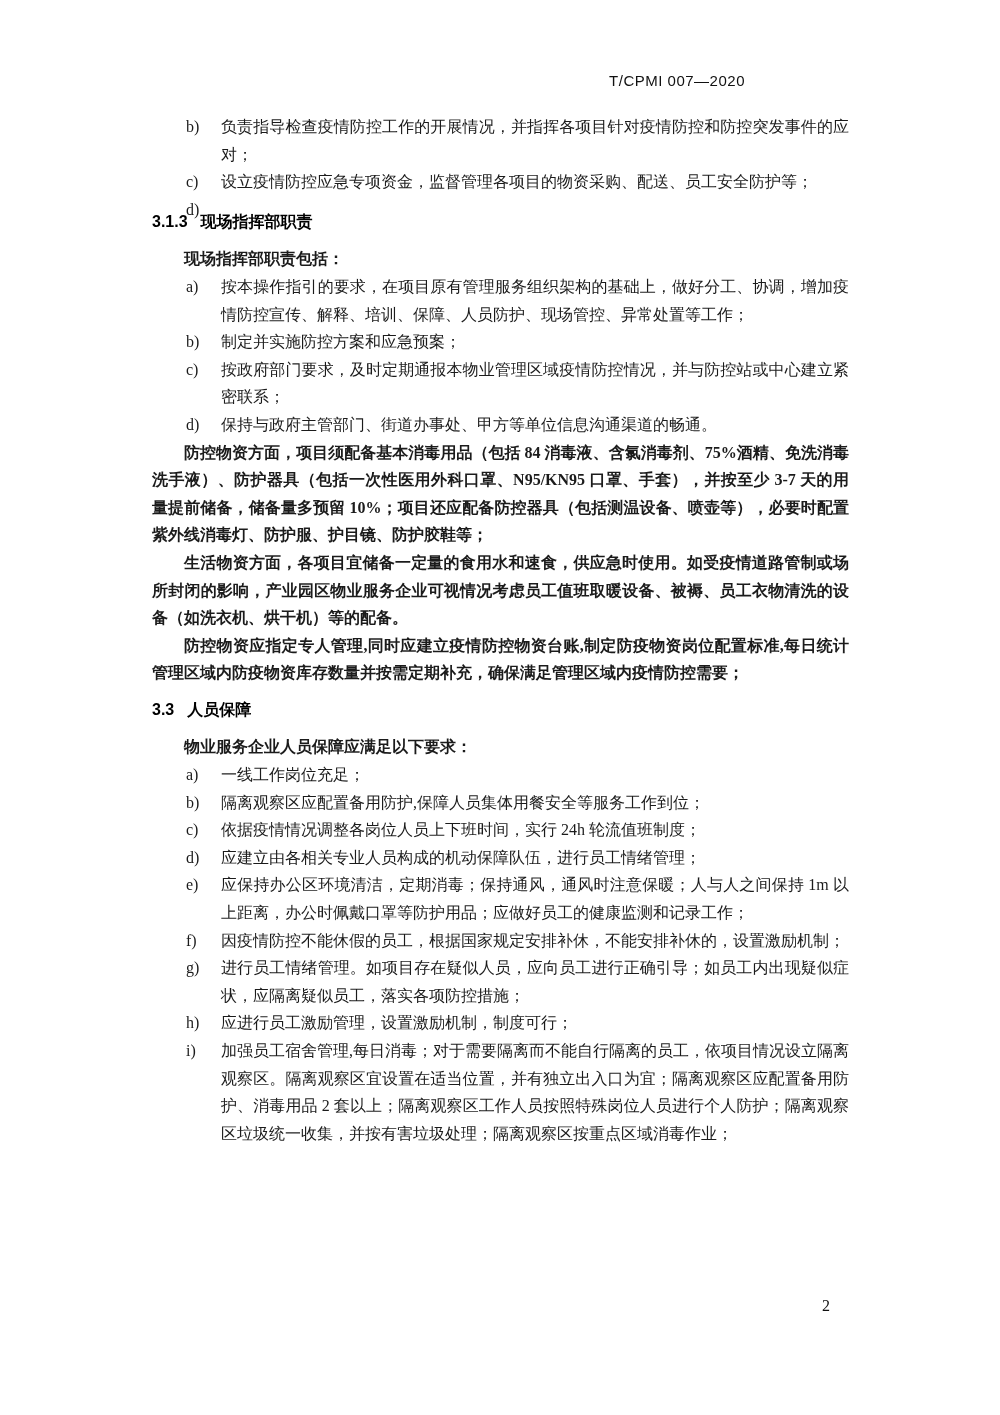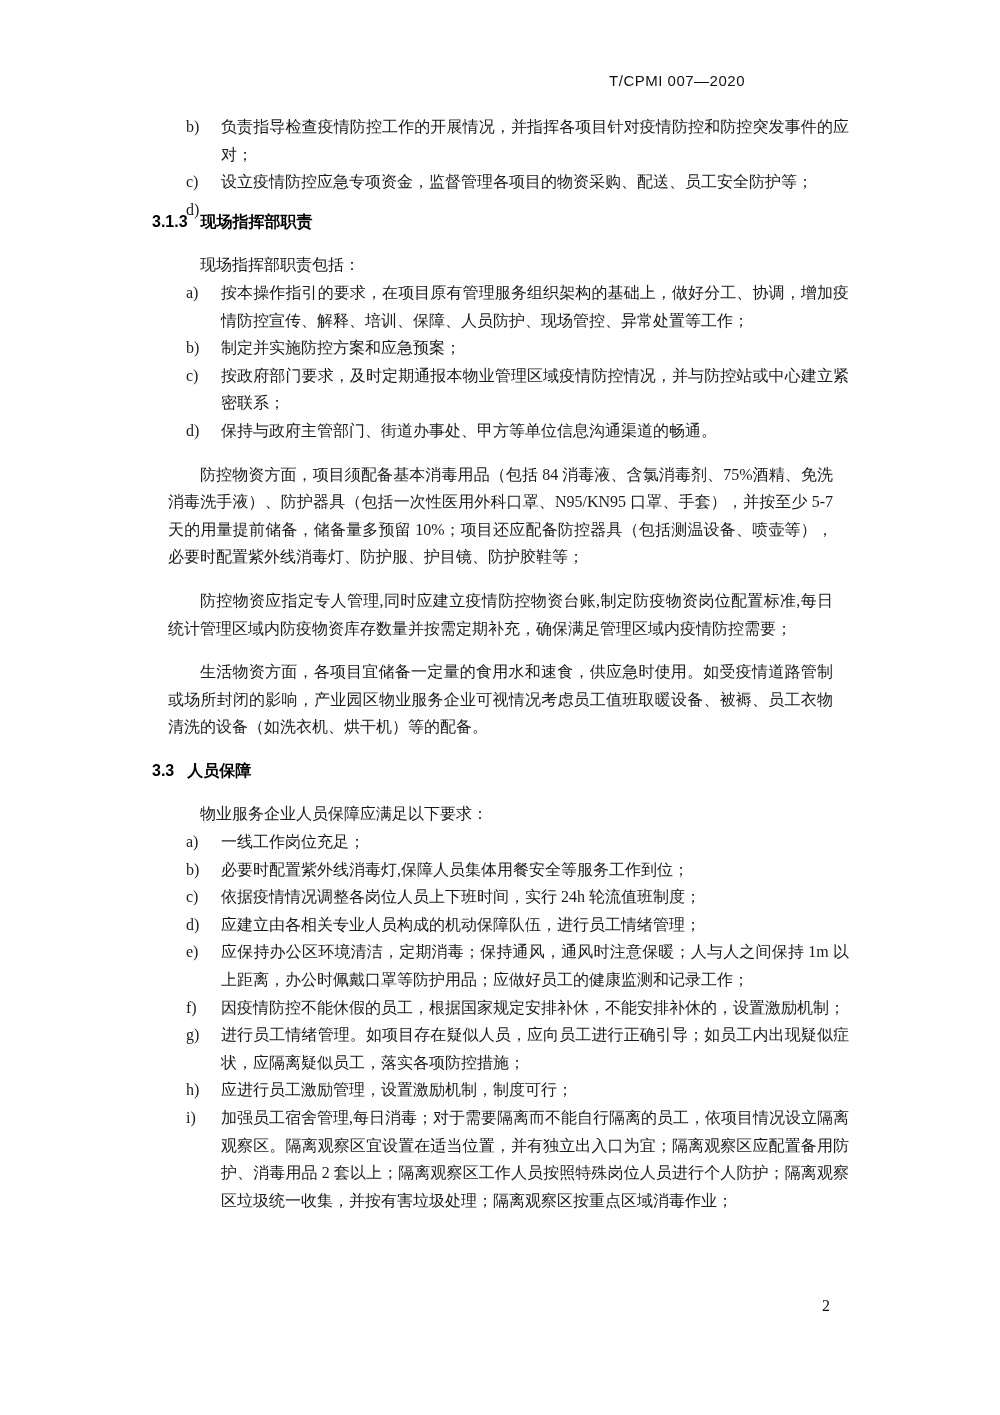--- a/index.html
+++ b/index.html
@@ -49,22 +49,23 @@
     font-family: "Liberation Sans", "DejaVu Sans", sans-serif;
     font-weight: bold;
     font-size: 16px;
     color: #000000;
     margin: 9px 0 10px 0;
     text-align: left;
   }
   .sec-head .sec-num { margin-right: 13px; }
   .sec-head.first { margin-top: 12px; }
   p.intro, p.para {
-    margin: 16px;
+    margin: 0;
     text-indent: 2em;
+    font-weight: bold;
   }
   p.intro { margin-bottom: 0; }
   .page-num {
     position: absolute;
     left: 822px;
     top: 1297px;
     font-size: 16px;
     font-family: "Liberation Serif", "DejaVu Serif", serif;
     color: #111111;
   }
@@ -108,36 +109,36 @@
       <div class="li">
         <span class="marker">c)</span>
         <span>按政府部门要求，及时定期通报本物业管理区域疫情防控情况，并与防控站或中心建立紧密联系；</span>
       </div>
       <div class="li">
         <span class="marker">d)</span>
         <span>保持与政府主管部门、街道办事处、甲方等单位信息沟通渠道的畅通。</span>
       </div>
     </div>
 
-    <p class="para">防控物资方面，项目须配备基本消毒用品（包括 84 消毒液、含氯消毒剂、75%酒精、免洗消毒洗手液）、防护器具（包括一次性医用外科口罩、N95/KN95 口罩、手套），并按至少 5-7 天的用量提前储备，储备量多预留 10%；项目还应配备防控器具（包括测温设备、喷壶等），必要时配置紫外线消毒灯、防护服、护目镜、防护胶鞋等；</p>
+    <p class="para">防控物资方面，项目须配备基本消毒用品（包括 84 消毒液、含氯消毒剂、75%酒精、免洗消毒洗手液）、防护器具（包括一次性医用外科口罩、N95/KN95 口罩、手套），并按至少 3-7 天的用量提前储备，储备量多预留 10%；项目还应配备防控器具（包括测温设备、喷壶等），必要时配置紫外线消毒灯、防护服、护目镜、防护胶鞋等；</p>
+    <p class="para">生活物资方面，各项目宜储备一定量的食用水和速食，供应急时使用。如受疫情道路管制或场所封闭的影响，产业园区物业服务企业可视情况考虑员工值班取暖设备、被褥、员工衣物清洗的设备（如洗衣机、烘干机）等的配备。</p>
     <p class="para">防控物资应指定专人管理,同时应建立疫情防控物资台账,制定防疫物资岗位配置标准,每日统计管理区域内防疫物资库存数量并按需定期补充，确保满足管理区域内疫情防控需要；</p>
-    <p class="para">生活物资方面，各项目宜储备一定量的食用水和速食，供应急时使用。如受疫情道路管制或场所封闭的影响，产业园区物业服务企业可视情况考虑员工值班取暖设备、被褥、员工衣物清洗的设备（如洗衣机、烘干机）等的配备。</p>
 
     <div class="sec-head">
       <span class="sec-num">3.3</span><span class="sec-title">人员保障</span>
     </div>
     <p class="intro">物业服务企业人员保障应满足以下要求：</p>
     <div class="hlist">
       <div class="li">
         <span class="marker">a)</span>
         <span>一线工作岗位充足；</span>
       </div>
       <div class="li">
         <span class="marker">b)</span>
-        <span>必要时配置紫外线消毒灯,保障人员集体用餐安全等服务工作到位；</span>
+        <span>隔离观察区应配置备用防护,保障人员集体用餐安全等服务工作到位；</span>
       </div>
       <div class="li">
         <span class="marker">c)</span>
         <span>依据疫情情况调整各岗位人员上下班时间，实行 24h 轮流值班制度；</span>
       </div>
       <div class="li">
         <span class="marker">d)</span>
         <span>应建立由各相关专业人员构成的机动保障队伍，进行员工情绪管理；</span>
       </div>
       <div class="li">

